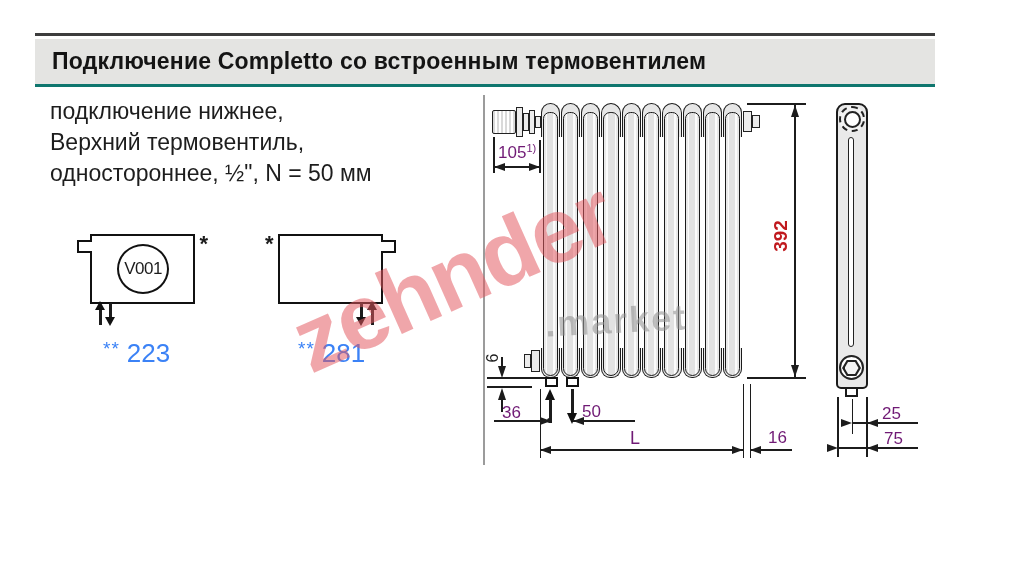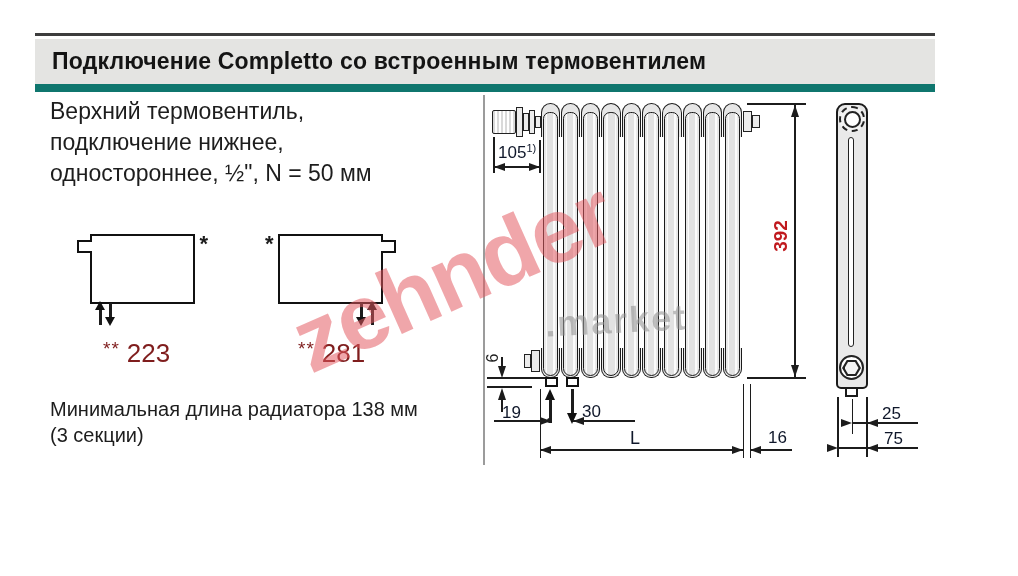--- a/index.html
+++ b/index.html
@@ -2,47 +2,47 @@
 <html><head>
 <meta charset="utf-8">
 <style>
   html,body{margin:0;padding:0;background:#fff;}
   .page{position:relative;width:1018px;height:576px;background:#fff;overflow:hidden;
         font-family:"Liberation Sans","DejaVu Sans",sans-serif;color:#1c1c1c;}
   .abs{position:absolute;}
   
   .top-rule{position:absolute;left:35px;top:33px;width:900px;height:3px;background:#3d3d3d;}
   .header-band{position:absolute;left:35px;top:39px;width:900px;height:45px;background:#e4e4e2;
-               border-bottom:8px solid #0f766e;box-sizing:content-box;}
+               border-bottom:3px solid #0f766e;box-sizing:content-box;}
   .header-band .title{display:block;padding-left:17px;line-height:45px;font-size:23px;font-weight:bold;color:#141414;letter-spacing:.2px;}
   
   .intro{position:absolute;left:50px;top:96px;font-size:23px;line-height:31px;color:#1d1d1d;}
   .note{position:absolute;left:50px;top:396px;font-size:20px;line-height:26px;color:#1d1d1d;}
   
   .scheme{position:absolute;width:105px;height:70px;border:2px solid #111;box-sizing:border-box;background:#fff;}
   .scheme .tab{position:absolute;top:4px;width:15px;height:13px;border:2px solid #111;background:#fff;box-sizing:border-box;}
   .scheme .tab.left{left:-15px;border-right:none;}
   .scheme .tab.right{right:-15px;border-left:none;}
   .scheme .circle{position:absolute;top:8px;width:52px;height:50px;border:2px solid #111;border-radius:50%;box-sizing:border-box;
                   display:flex;align-items:center;justify-content:center;font-size:17px;letter-spacing:-.5px;}
   .scheme .star{position:absolute;top:-5px;font-size:22px;font-weight:bold;}
-  .caption{position:absolute;font-size:26px;color:#7f1d1d;white-space:nowrap;}
+  .caption{position:absolute;font-size:26px;color:#3b82f6;white-space:nowrap;}
   .caption .stars{font-size:19px;position:relative;top:-7px;margin-right:7px;letter-spacing:1px;}
   
   .dl{position:absolute;background:#1c1c1c;}
   .ah{position:absolute;width:0;height:0;border-style:solid;}
   .ah-r{border-width:4px 0 4px 11px;border-color:transparent transparent transparent #1c1c1c;}
   .ah-l{border-width:4px 11px 4px 0;border-color:transparent #1c1c1c transparent transparent;}
   .ah-u{border-width:0 4px 12px 4px;border-color:transparent transparent #1c1c1c transparent;}
   .ah-d{border-width:12px 4px 0 4px;border-color:#1c1c1c transparent transparent transparent;}
   .fh-u{border-width:0 5.5px 11px 5.5px;border-color:transparent transparent #111 transparent;}
   .fh-d{border-width:11px 5.5px 0 5.5px;border-color:#111 transparent transparent transparent;}
   .sh-u{border-width:0 5px 9px 5px;border-color:transparent transparent #111 transparent;}
   .sh-d{border-width:9px 5px 0 5px;border-color:#111 transparent transparent transparent;}
-  .dim-label{position:absolute;font-size:17px;color:#0f172a;white-space:nowrap;}
+  .dim-label{position:absolute;font-size:17px;color:#701a75;white-space:nowrap;}
   .sup{font-size:11px;position:relative;top:-6px;}
   .part{position:absolute;background:#ececec;border:1.5px solid #222;box-sizing:border-box;}
   
   .rad{position:absolute;left:540px;top:103px;width:203px;height:275px;display:flex;}
   .sec{position:relative;flex:1;}
   .sec .hump{position:absolute;left:.5px;right:.5px;top:0;height:34px;border:1.6px solid #1b1b1b;border-bottom:none;
              border-radius:10px 10px 0 0;background:#e6e6e6;box-sizing:border-box;}
   .sec .bhump{position:absolute;left:.5px;right:.5px;bottom:0;height:30px;border:1.6px solid #1b1b1b;border-top:none;
              border-radius:0 0 9px 9px;background:#e6e6e6;box-sizing:border-box;}
   .sec .tube{position:absolute;left:2.6px;right:2.6px;top:9px;bottom:2px;border:1.6px solid #1b1b1b;
@@ -70,27 +70,28 @@
 <div class="page">
 
   <div class="top-rule"></div>
   <div class="header-band" style="background: rgb(228, 228, 226);">
     <span class="title">Подключение Completto со встроенным термовентилем</span>
   </div>
 
   <div class="divider"></div>
 
   <div class="intro">
+    <div>подключение нижнее,</div>
     <div>Верхний термовентиль,</div>
-    <div>подключение нижнее,</div>
     <div>одностороннее, ½", N = 50 мм</div>
   </div>
 
   <div class="scheme" style="left:90px;top:234px;">
     <div class="tab left"></div>
+    <div class="circle" style="left:25px;">V001</div>
     <div class="star" style="right:-15px;">*</div>
   </div>
   <div class="dl" style="left:98.5px;top:309px;width:3px;height:16px;"></div>
   <div class="ah sh-u" style="left:95px;top:301px;"></div>
   <div class="dl" style="left:108.5px;top:303px;width:3px;height:16px;"></div>
   <div class="ah sh-d" style="left:105px;top:317px;"></div>
   <div class="caption" style="left:103px;top:338px;">
     <span class="stars">**</span><span>223</span>
   </div>
 
@@ -99,24 +100,20 @@
     <div class="star" style="left:-15px;">*</div>
   </div>
   <div class="dl" style="left:359.5px;top:303px;width:3px;height:16px;"></div>
   <div class="ah sh-d" style="left:356px;top:317px;"></div>
   <div class="dl" style="left:370.5px;top:309px;width:3px;height:16px;"></div>
   <div class="ah sh-u" style="left:367px;top:301px;"></div>
   <div class="caption" style="left:298px;top:338px;">
     <span class="stars">**</span><span>281</span>
   </div>
 
-  <div class="note">
-    <div>Минимальная длина радиатора 138 мм</div>
-    <div>(3 секции)</div>
-  </div>
 
   <div class="part" style="left:492px;top:110px;width:24px;height:24px;border-radius:2px;background:repeating-linear-gradient(90deg,#d9d9d9 0 2px,#fff 2px 4px);"></div>
   <div class="part" style="left:516px;top:107px;width:7px;height:30px;"></div>
   <div class="part" style="left:523px;top:113px;width:6px;height:18px;"></div>
   <div class="part" style="left:529px;top:110px;width:6px;height:24px;"></div>
   <div class="part" style="left:535px;top:116px;width:6px;height:12px;"></div>
 
   <div class="dl" style="left:493px;top:137px;width:1.5px;height:36px;"></div>
   <div class="dl" style="left:539px;top:140px;width:1.5px;height:33px;"></div>
   <div class="dim-label" style="left:498px;top:143px;">
@@ -200,25 +197,25 @@
   <div class="dl" style="left:501px;top:357px;width:2px;height:13px;"></div>
   <div class="ah ah-d" style="left:498px;top:366px;"></div>
   <div class="ah ah-u" style="left:498px;top:388px;"></div>
   <div class="dl" style="left:501px;top:400px;width:2px;height:12px;"></div>
 
   <div class="ah fh-u" style="left:544.5px;top:389px;"></div>
   <div class="dl" style="left:548.5px;top:399px;width:3px;height:24px;"></div>
   <div class="dl" style="left:570.5px;top:389px;width:3px;height:24px;"></div>
   <div class="ah fh-d" style="left:566.5px;top:413px;"></div>
 
-  <div class="dim-label" style="left:502px;top:403px;">19</div>
+  <div class="dim-label" style="left:502px;top:403px;">36</div>
   <div class="dl" style="left:494px;top:420px;width:57px;height:1.5px;"></div>
   <div class="ah ah-r" style="left:540px;top:417px;"></div>
   <div class="dl" style="left:547px;top:418px;width:5px;height:5px;border-radius:50%;"></div>
-  <div class="dim-label" style="left:582px;top:402px;">30</div>
+  <div class="dim-label" style="left:582px;top:402px;">50</div>
   <div class="dl" style="left:573px;top:420px;width:62px;height:1.5px;"></div>
   <div class="ah ah-l" style="left:573px;top:417px;"></div>
 
   <div class="dl" style="left:539.5px;top:389px;width:1.5px;height:69px;"></div>
   <div class="dl" style="left:742.5px;top:384px;width:1.5px;height:74px;"></div>
   <div class="dl" style="left:749.5px;top:384px;width:1.5px;height:74px;"></div>
 
   <div class="dim-label" style="left:630px;top:428px;font-size:18px;">L</div>
   <div class="dl" style="left:540px;top:449px;width:203px;height:1.5px;"></div>
   <div class="ah ah-l" style="left:540px;top:446px;"></div>

